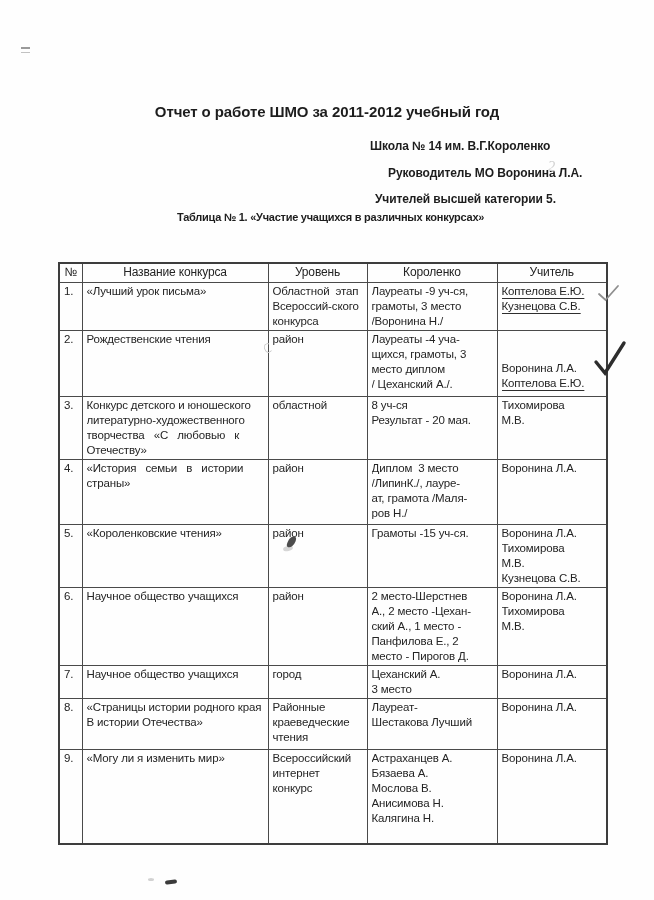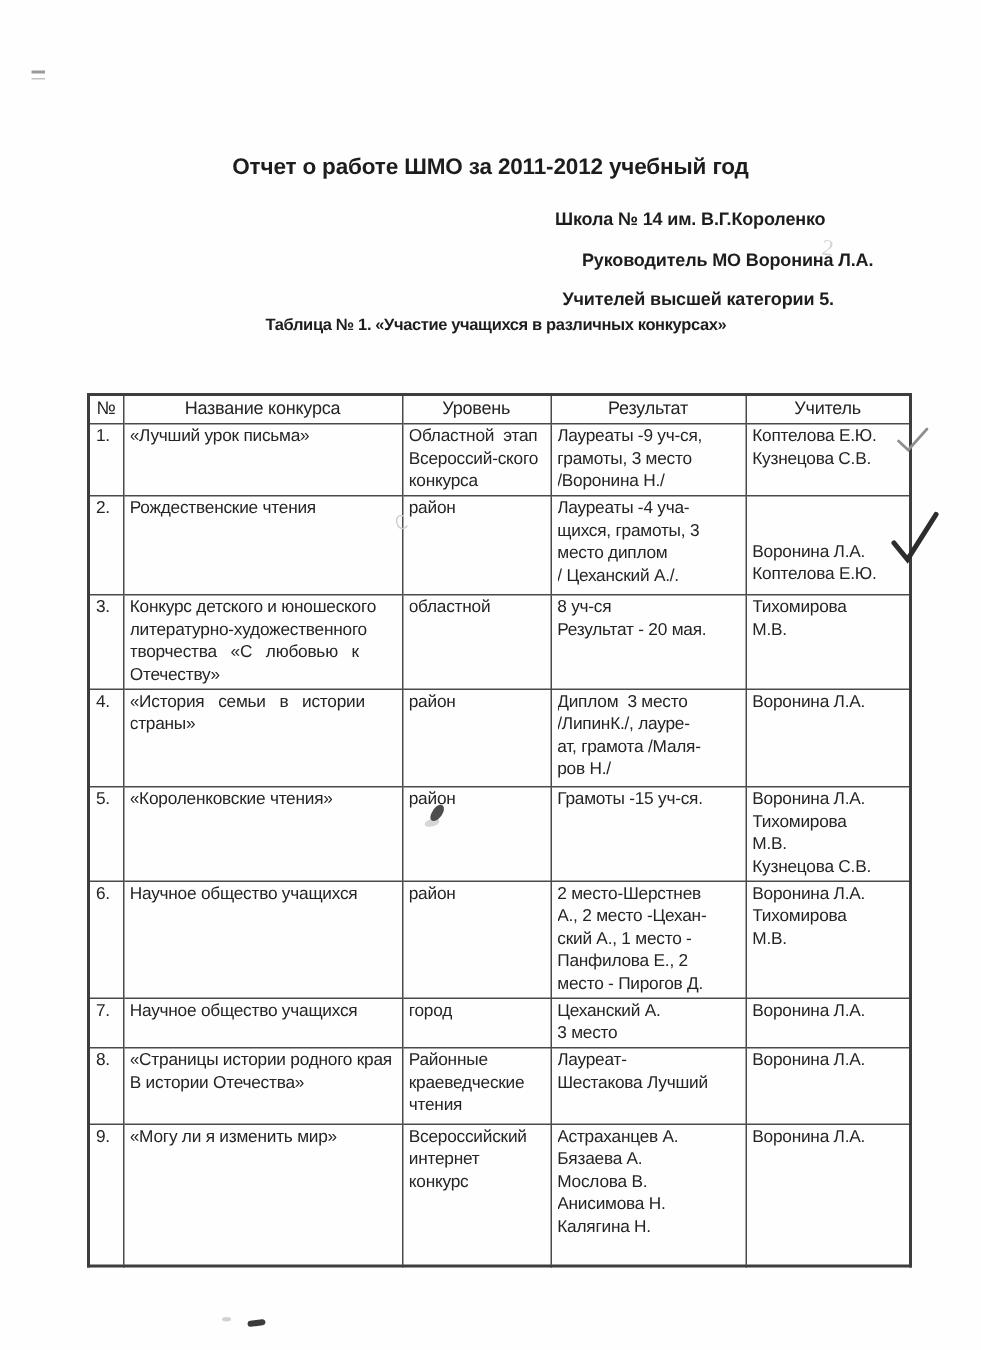--- a/index.html
+++ b/index.html
@@ -63,20 +63,21 @@
   .row-3 td { height:61px; }
   .row-4 td { height:65px; }
   .row-5 td { height:62px; }
   .row-6 td { height:76px; }
   .row-7 td { height:32px; }
   .row-8 td { height:51px; }
   .row-9 td { height:95px; }
   .row-2 .col-teacher { vertical-align:bottom; padding-bottom:5px; }
 
   .uline {
+    text-decoration:underline;
     text-underline-offset:2.5px;
     text-decoration-thickness:1.2px;
     text-decoration-color:#2e2e2e;
   }
 
   
   .check-light { position:absolute; top:284px; left:597px; }
   .check-bold  { position:absolute; top:340px; left:592px; }
 
   
@@ -110,21 +111,21 @@
   <div class="meta-line meta-2">Учителей высшей категории 5.</div>
 
   <div class="table-caption">Таблица № 1. «Участие учащихся в различных конкурсах»</div>
 
   <table>
     <thead>
       <tr>
           <th class="col-num">№</th>
           <th class="col-name">Название конкурса</th>
           <th class="col-level">Уровень</th>
-          <th class="col-result">Результат</th>
+          <th class="col-result">Короленко</th>
           <th class="col-teacher">Учитель</th>
         </tr>
     </thead>
     <tbody>
         <tr class="row-1">
           <td class="col-num">
             <div class="ln">1.</div>
           </td>
           <td class="col-name">
             <div class="ln">«Лучший урок письма»</div>

